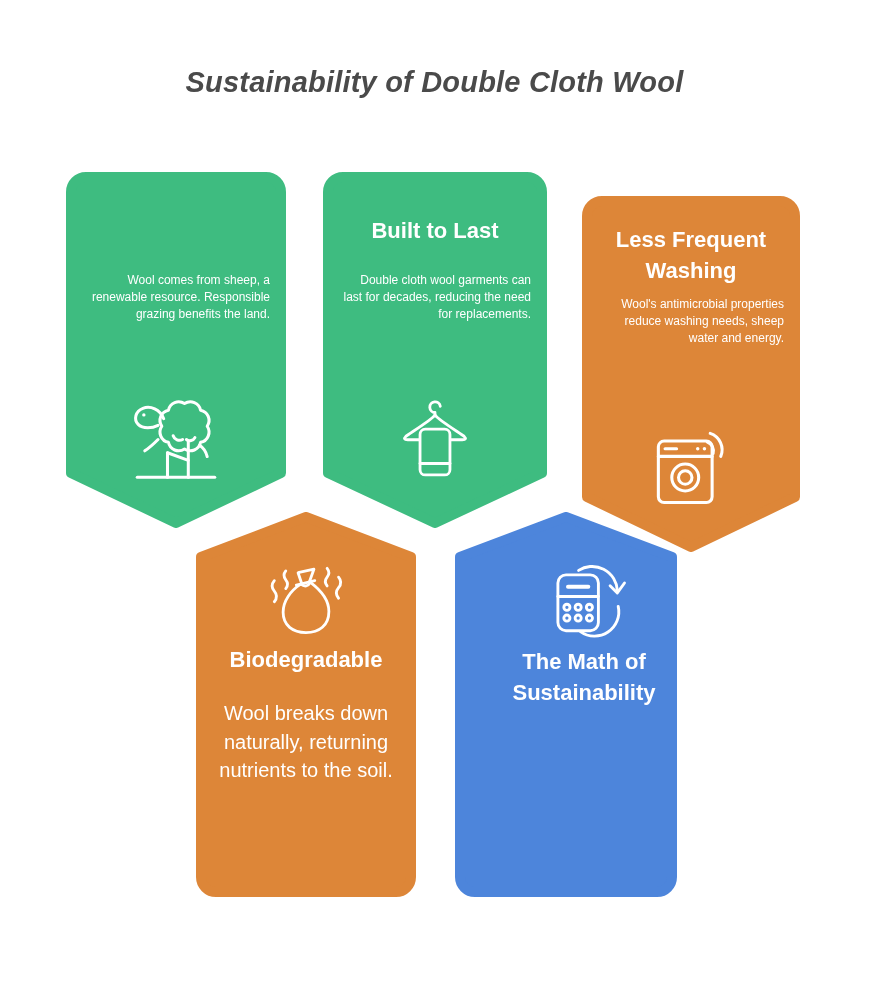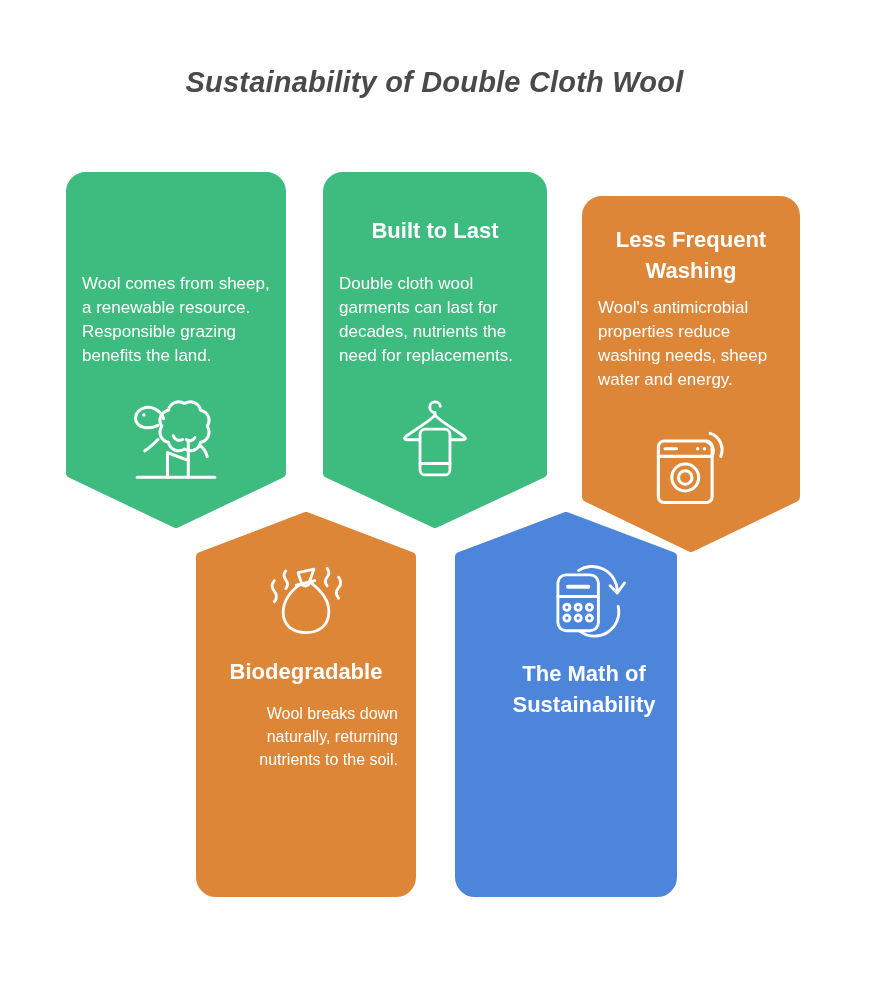--- a/index.html
+++ b/index.html
@@ -21,38 +21,38 @@
   .card{position:absolute;}
   .card-bg{position:absolute;left:0;top:0;display:block;}
   .card-title{
     position:absolute;top:18px;left:8px;right:8px;height:82px;
     display:flex;align-items:center;justify-content:center;
     text-align:center;color:#fff;
     font-size:22px;font-weight:700;line-height:1.42;
   }
   .card-body{
     position:absolute;top:100px;left:16px;right:16px;
-    text-align:left;color:#fff;
-    font-size:17px;line-height:1.42;
+    text-align:right;color:#fff;
+    font-size:12px;line-height:1.42;
   }
   .card-icon{
     position:absolute;top:222px;left:0;right:0;
     display:flex;justify-content:center;
   }
   .bcontent{
     position:absolute;top:44px;left:12px;right:12px;
     display:flex;flex-direction:column;align-items:center;
   }
   .bcontent .b-title{
-    margin-top:12px;text-align:center;color:#fff;
+    margin-top:0;text-align:center;color:#fff;
     font-size:22px;font-weight:700;line-height:1.42;
   }
   .bcontent .b-body{
-    margin-top:16px;text-align:right;color:#fff;
-    font-size:16px;line-height:1.42;padding:0 6px;
+    margin-top:24px;text-align:center;color:#fff;
+    font-size:20px;line-height:1.42;padding:0 6px;
   }
   .icon path,.icon circle,.icon rect,.icon line{vector-effect:none;}
 </style>
 </head>
 <body>
 
 <div class="canvas">
 
   <div class="page-title" style="color: rgb(74, 74, 74);">Sustainability of Double Cloth Wool</div>
 
@@ -76,21 +76,21 @@
         <path d="M66,48 a6,6 0 0 0 9,-2"></path>
       </svg>
     </div>
   </div>
 
   <div class="card" style="left:323px;top:172px;width:224px;height:356px;">
     <svg class="card-bg" width="224" height="356" viewBox="0 0 224 356">
       <path d="M20,5 H204 A15,15 0 0 1 219,20 V301 L112,351 L5,301 V20 A15,15 0 0 1 20,5 Z" stroke-width="10" stroke-linejoin="round" fill="#3ebc80" stroke="#3ebc80"></path>
     </svg>
     <div class="card-title">Built to Last</div>
-    <div class="card-body">Double cloth wool garments can last for decades, nutrients the need for replacements.</div>
+    <div class="card-body">Double cloth wool garments can last for decades, reducing the need for replacements.</div>
     <div class="card-icon">
       <svg class="icon" width="88" height="88" viewBox="0 0 100 100" fill="none" stroke="#fff" stroke-width="3.2" stroke-linecap="round" stroke-linejoin="round">
         <path d="M50,24 v-3 a6,6 0 1 1 6,-7"></path>
         <path d="M50,24 C45,30 24,43 17,48 Q13,52 19,52 H33"></path>
         <path d="M50,24 C55,30 76,43 83,48 Q87,52 81,52 H67"></path>
         <rect x="33" y="40" width="34" height="52" rx="6" fill="#3ebc80"></rect>
         <path d="M33,79 H67"></path>
       </svg>
     </div>
   </div>

